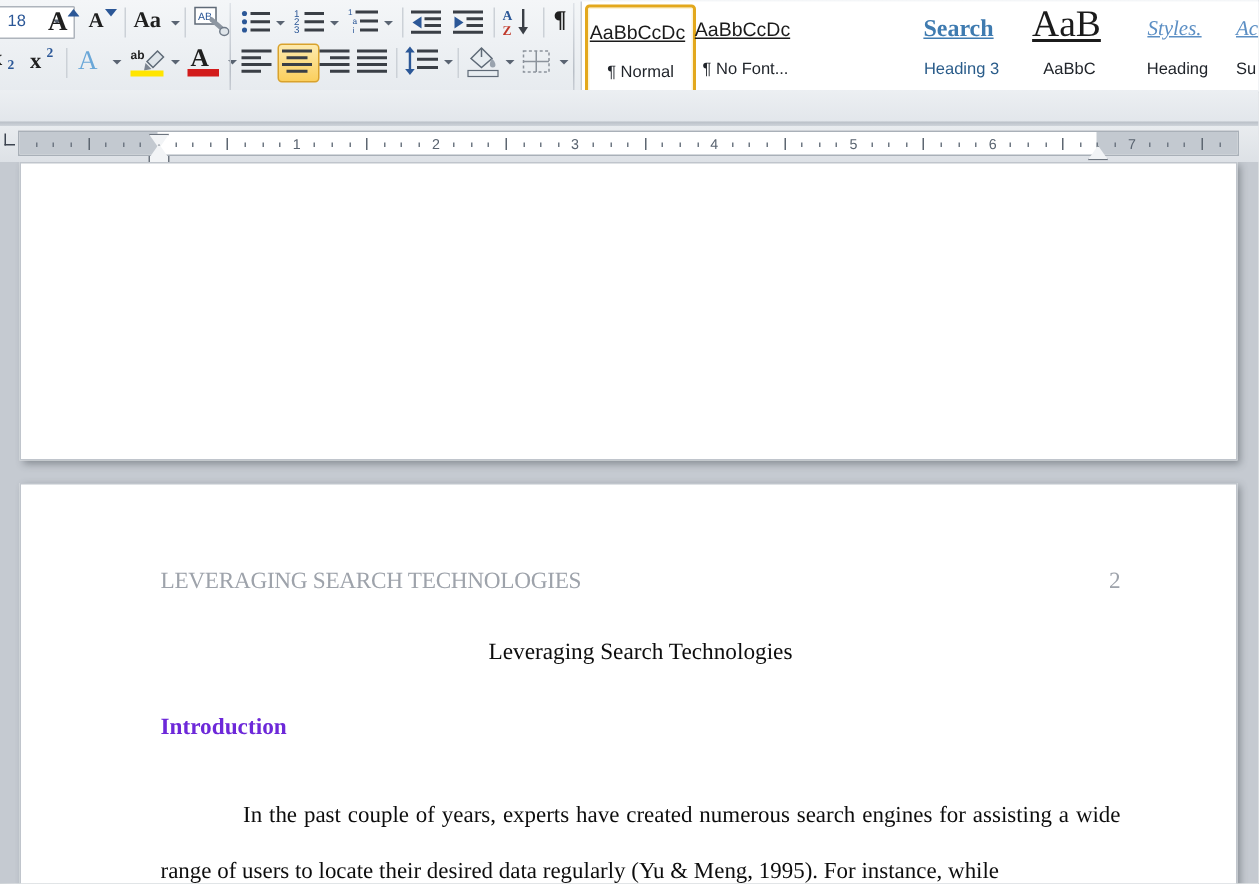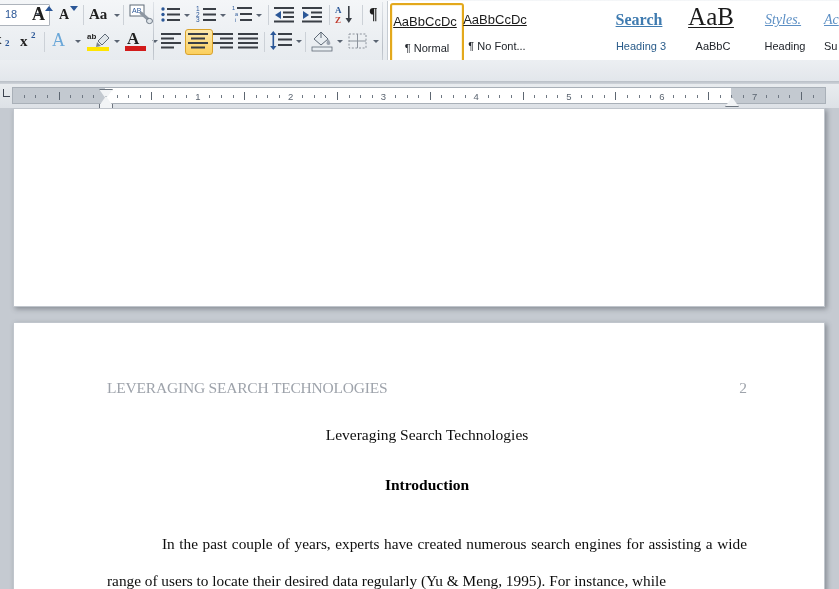--- a/index.html
+++ b/index.html
@@ -162,22 +162,22 @@
   }
   .hdr-page{
     position:absolute;right:0;top:0;
     font-family:"Liberation Serif", serif;font-size:15.5px;color:#9ea3ab;
   }
   .doc-title{
     position:absolute;left:93px;top:103px;width:640px;text-align:center;
     font-family:"Liberation Serif", serif;font-size:15.5px;color:#0d0d0d;
   }
   .doc-h1{
-    position:absolute;left:93px;top:153px;width:640px;text-align:center;
-    font-family:"Liberation Serif", serif;font-size:15.5px;color:#000000;font-weight:bold;
+    position:absolute;left:93px;top:153px;width:640px;text-align:left;
+    font-family:"Liberation Serif", serif;font-size:15.5px;color:#6d28d9;font-weight:bold;
   }
   .doc-para{
     position:absolute;left:93px;top:202px;width:640px;
     font-family:"Liberation Serif", serif;font-size:15.3px;color:#0d0d0d;
     line-height:37px;text-align:justify;text-indent:55px;
   }
   .misspell{
     text-decoration-color:#dd2222;
     text-decoration-style:wavy;
     text-decoration-thickness:1px;

